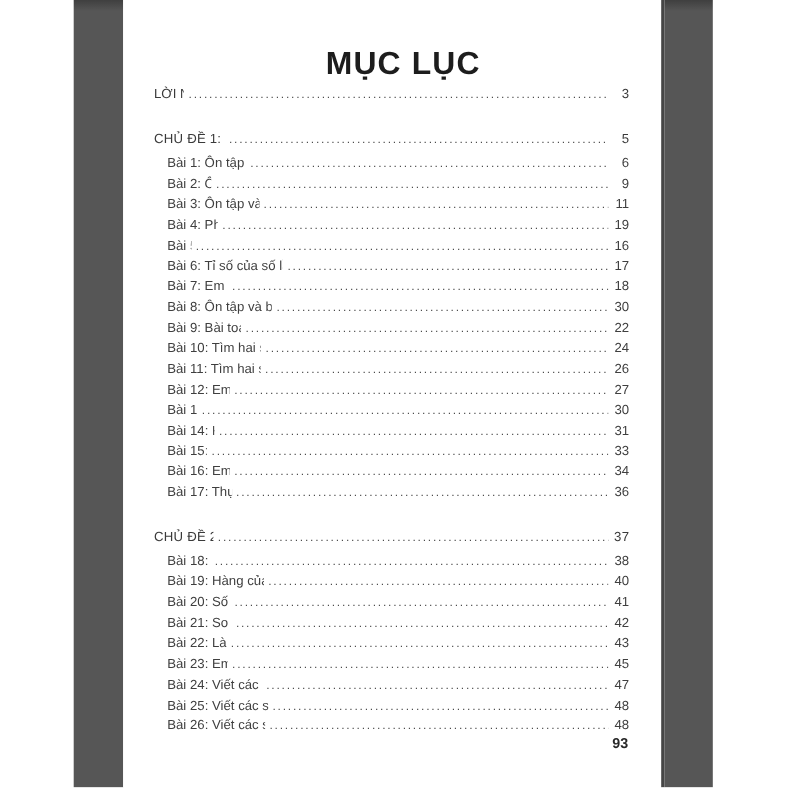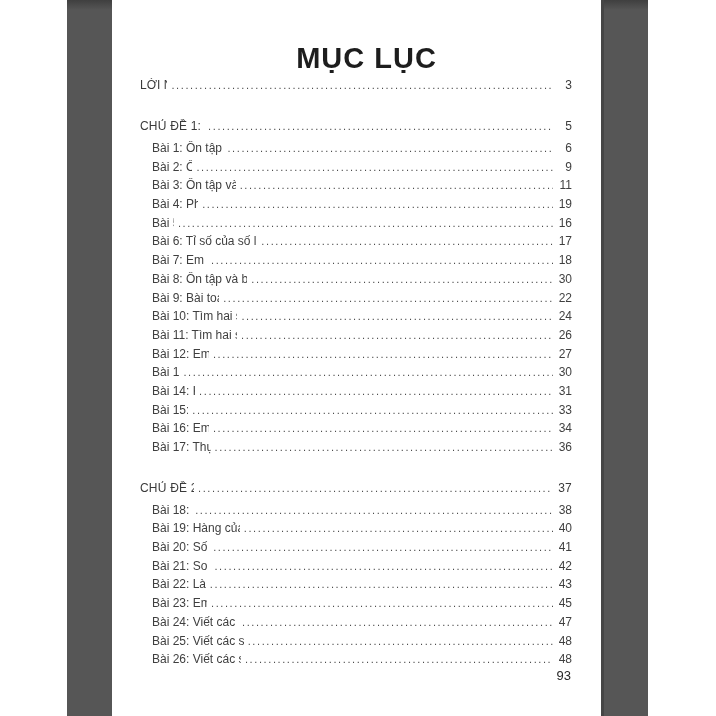--- a/index.html
+++ b/index.html
@@ -100,21 +100,21 @@
     flex: 0 0 auto;
     min-width: 16px;
     text-align: right;
     white-space: nowrap;
   }
   .footer-num {
     position: absolute;
     right: 30px;
     top: 668px;
     font-size: 13px;
-    font-weight: 400;
+    font-weight: 700;
     color: #272727;
   }
 </style>
 </head>
 <body>
 
 <div class="stage">
   <div class="band band-left"></div>
   <div class="band band-right"></div>
   <div class="sheet">

